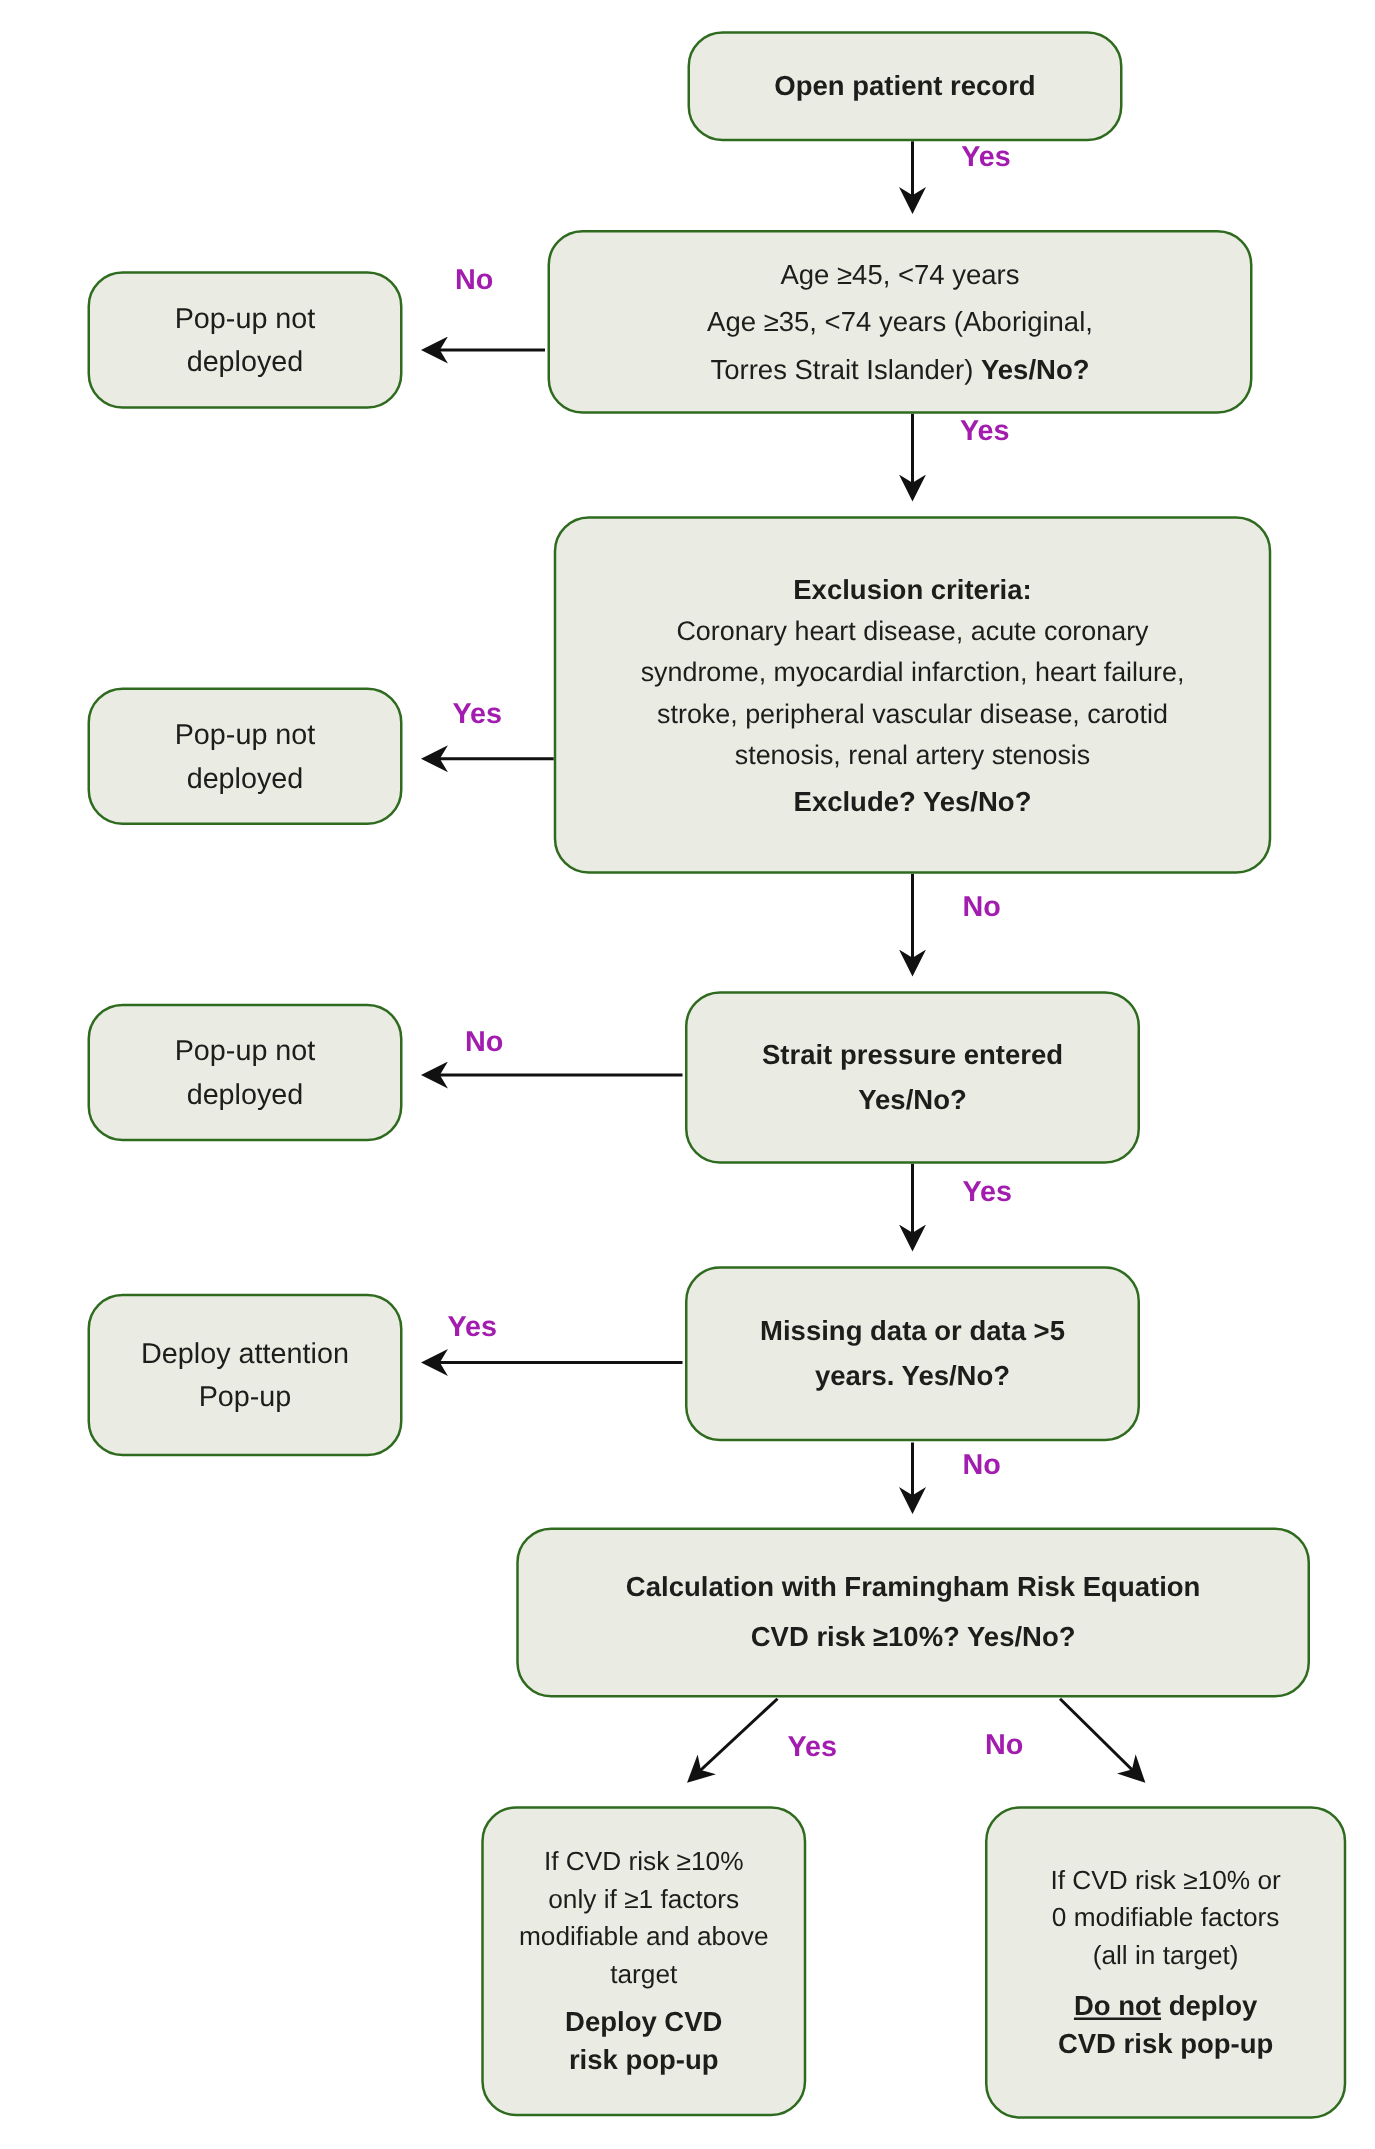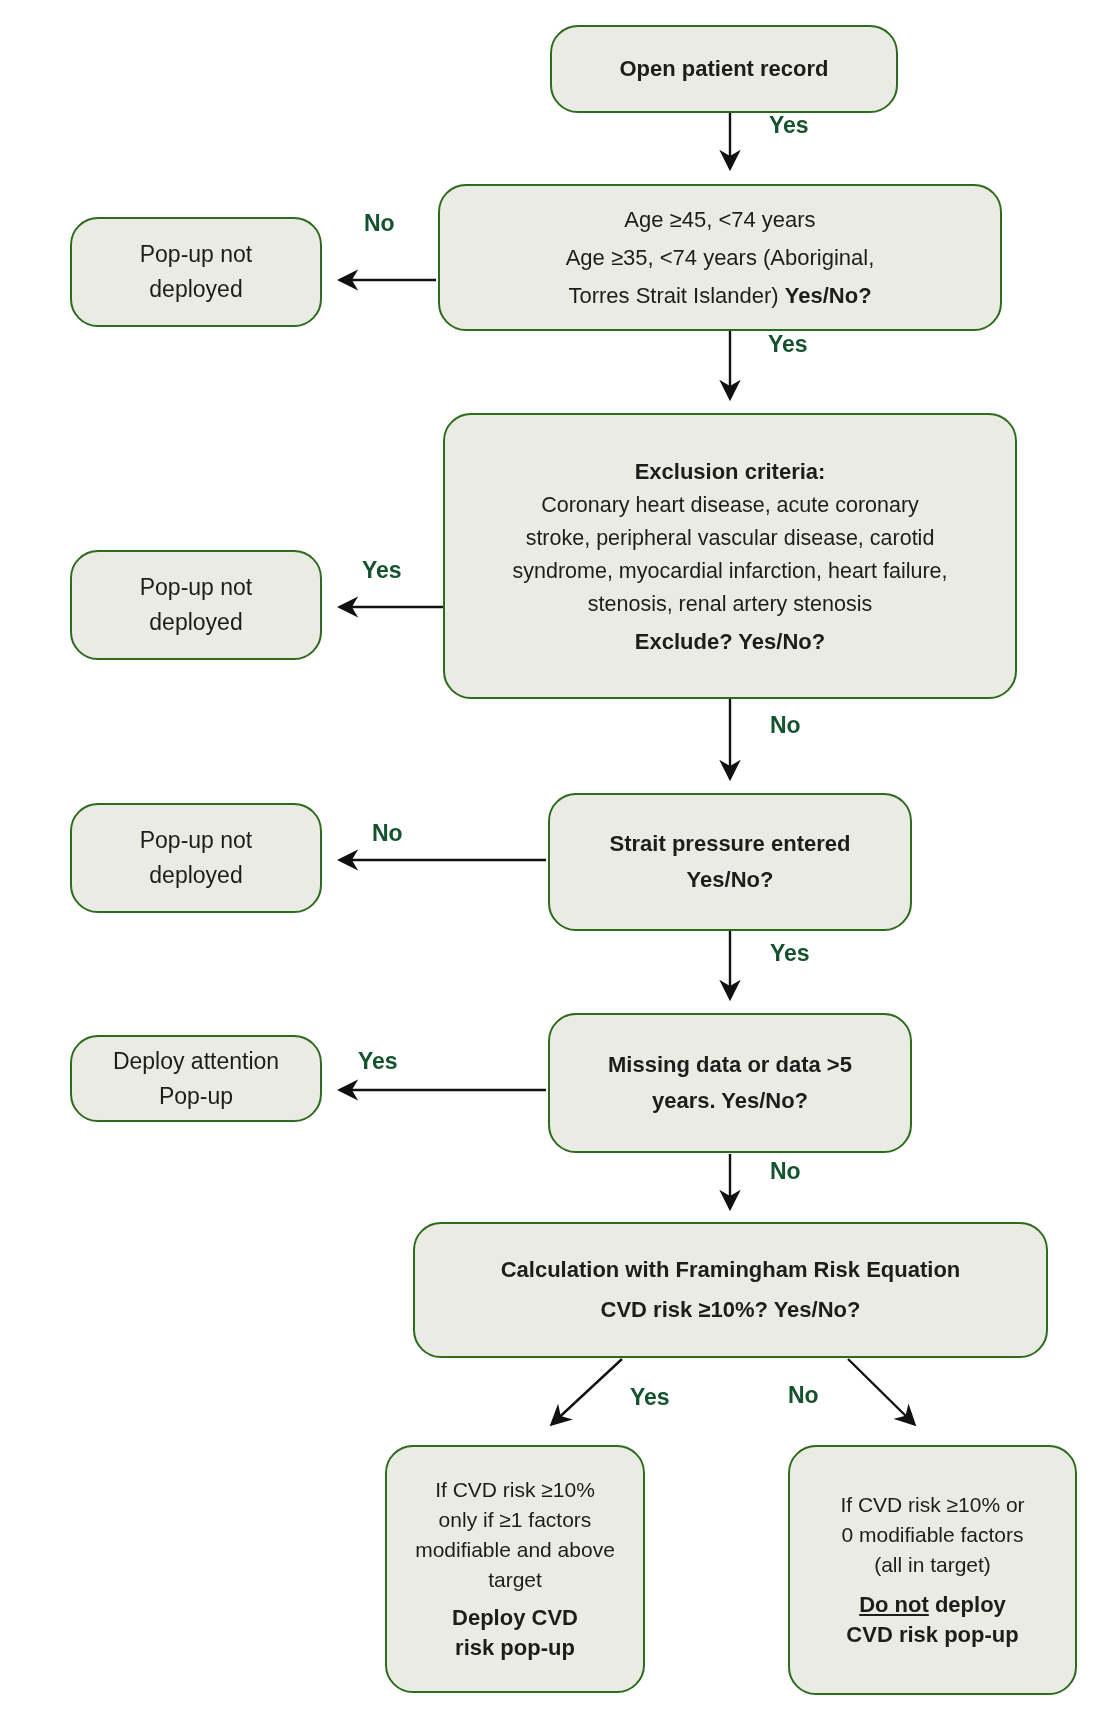--- a/index.html
+++ b/index.html
@@ -18,21 +18,21 @@
     box-sizing:border-box;
     padding:10px 14px;
   }
   .line{display:block;}
   .b{font-weight:700;}
   .u{text-decoration:underline;}
   .edge-label{
     position:absolute;
     font-weight:700;
     font-size:23px;
-    color:#14532d;
+    color:#a21caf;
     white-space:nowrap;
   }
   svg.arrows{position:absolute;left:0;top:0;pointer-events:none;}
 
   
   .t22b{font-size:22px;font-weight:700;line-height:36px;}
   .t22{font-size:22px;font-weight:400;line-height:38px;}
   .t21{font-size:21.5px;font-weight:400;line-height:33px;}
   .popupbox{font-size:23px;font-weight:500;line-height:35px;}
   .small-reg{font-size:21px;font-weight:400;line-height:30px;}
@@ -85,22 +85,22 @@
   </div>
 
   <div class="box popupbox" style="left:70px;top:217px;width:252px;height:110px;">
     <span class="line">Pop-up not</span>
     <span class="line">deployed</span>
   </div>
 
   <div class="box" style="left:443px;top:413px;width:574px;height:286px;">
     <span class="line b" style="font-size:22px;line-height:35px;">Exclusion criteria:</span>
     <span class="line t21">Coronary heart disease, acute coronary</span>
+    <span class="line t21">syndrome, myocardial infarction, heart failure,</span>
     <span class="line t21">stroke, peripheral vascular disease, carotid</span>
-    <span class="line t21">syndrome, myocardial infarction, heart failure,</span>
     <span class="line t21">stenosis, renal artery stenosis</span>
     <span class="line b" style="font-size:22px;line-height:35px;margin-top:3px;">Exclude? Yes/No?</span>
   </div>
 
   <div class="box popupbox" style="left:70px;top:550px;width:252px;height:110px;">
     <span class="line">Pop-up not</span>
     <span class="line">deployed</span>
   </div>
 
   <div class="box t22b" style="left:548px;top:793px;width:364px;height:138px;">
@@ -111,21 +111,21 @@
   <div class="box popupbox" style="left:70px;top:803px;width:252px;height:110px;">
     <span class="line">Pop-up not</span>
     <span class="line">deployed</span>
   </div>
 
   <div class="box t22b" style="left:548px;top:1013px;width:364px;height:140px;">
     <span class="line">Missing data or data &gt;5</span>
     <span class="line">years. Yes/No?</span>
   </div>
 
-  <div class="box popupbox" style="left:70px;top:1035px;width:252px;height:87px;">
+  <div class="box popupbox" style="left:70px;top:1035px;width:252px;height:130px;">
     <span class="line">Deploy attention</span>
     <span class="line">Pop-up</span>
   </div>
 
   <div class="box t22b" style="left:413px;top:1222px;width:635px;height:136px;line-height:40px;">
     <span class="line">Calculation with Framingham Risk Equation</span>
     <span class="line">CVD risk ≥10%? Yes/No?</span>
   </div>
 
   <div class="box" style="left:385px;top:1445px;width:260px;height:248px;">

